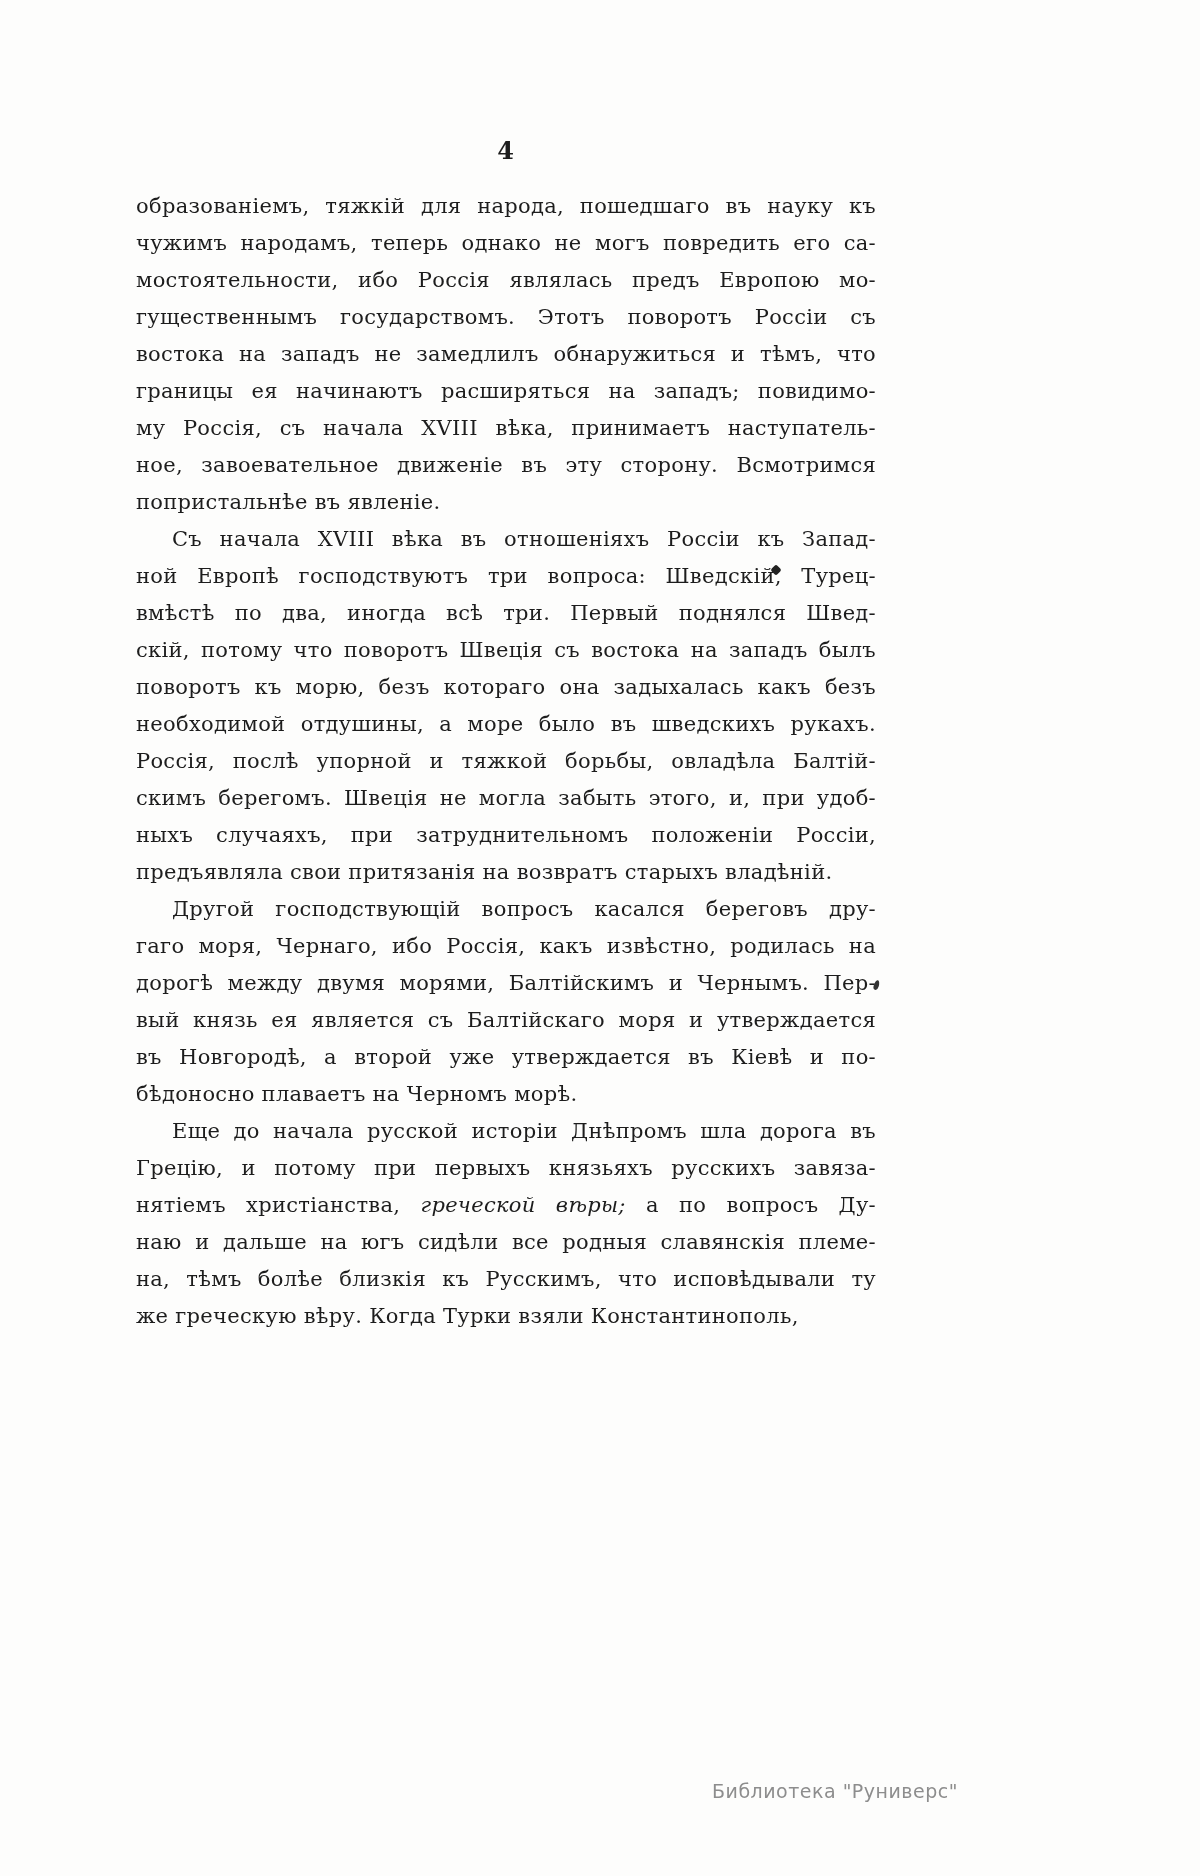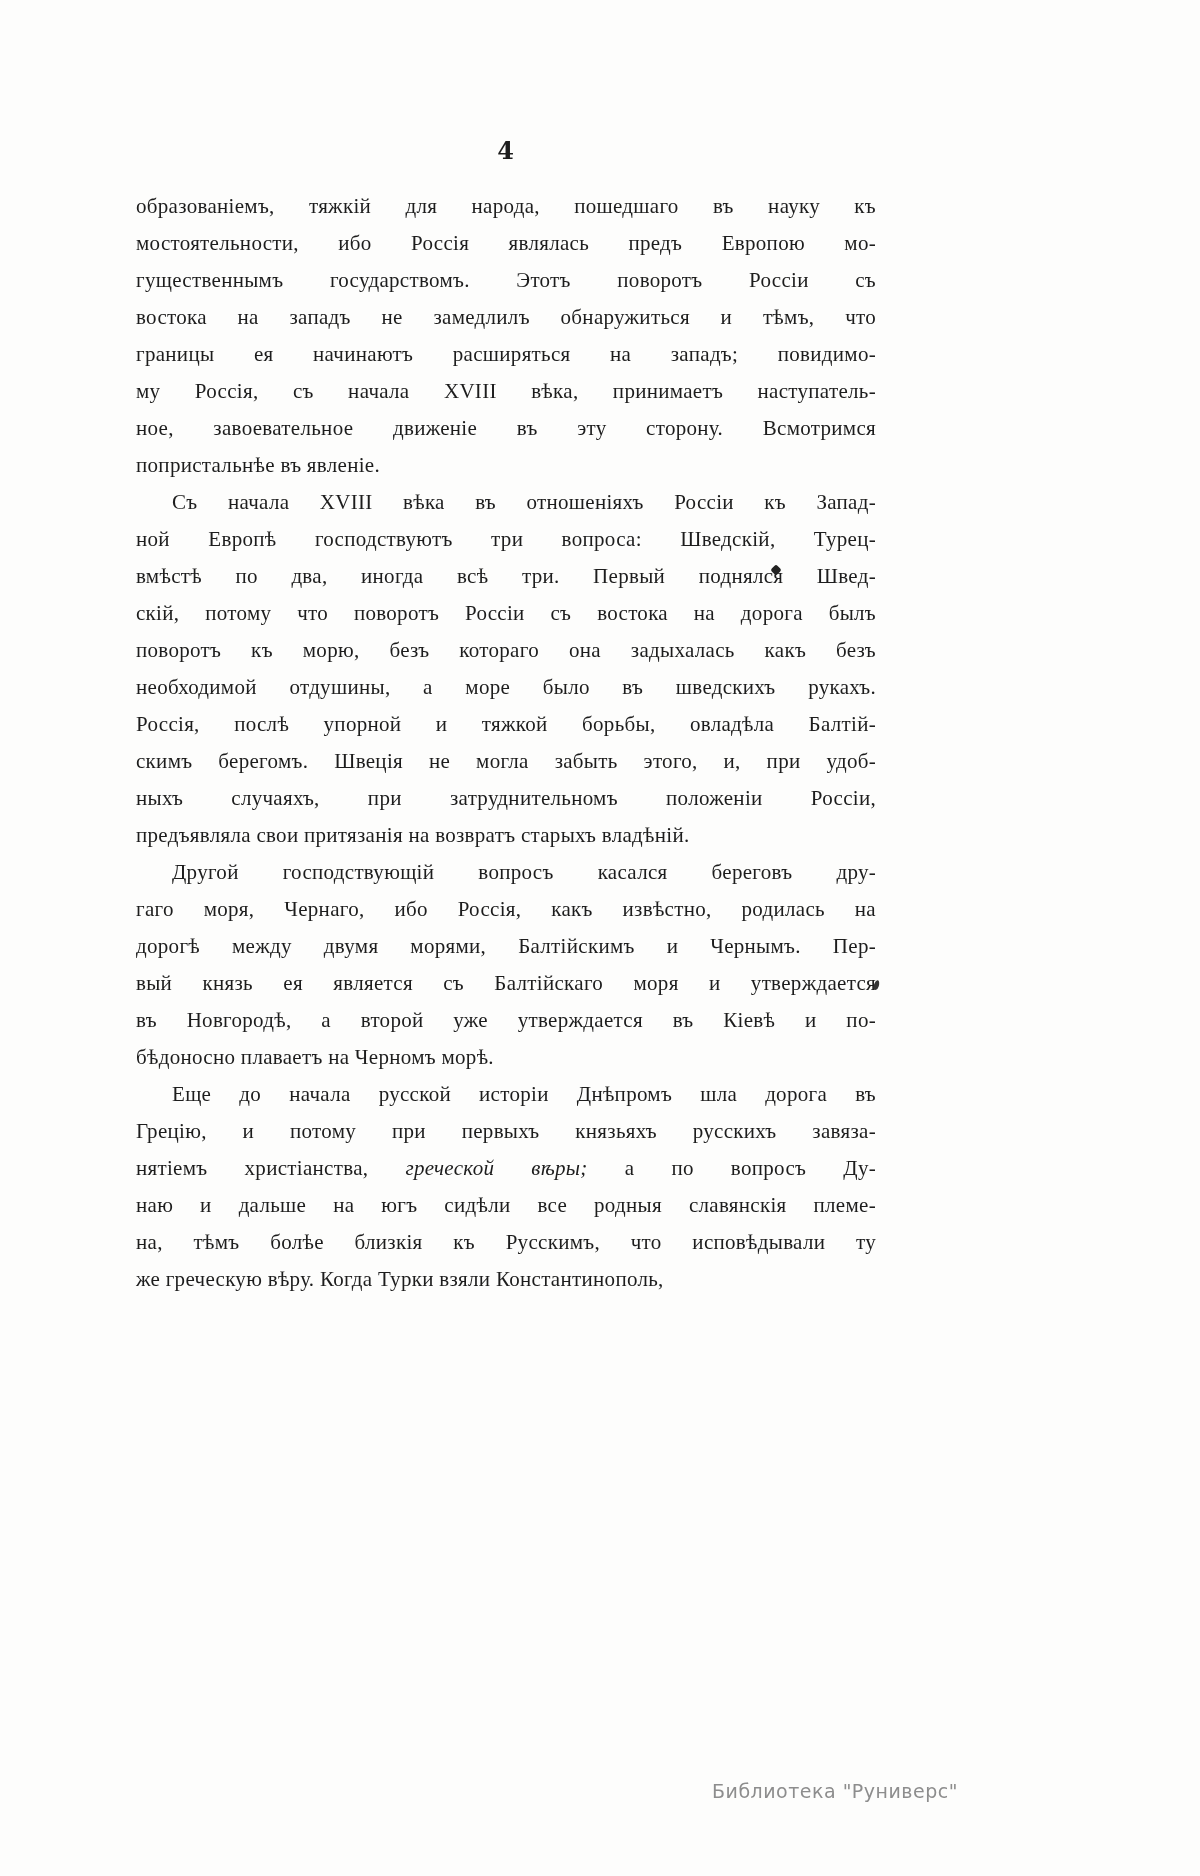--- a/index.html
+++ b/index.html
@@ -29,21 +29,21 @@
   }
   .text-block {
     position: absolute;
     top: 188px;
     left: 136px;
     width: 740px;
     font-size: 21px;
     line-height: 37px;
     letter-spacing: 0.3px;
   }
-  .paragraph { margin: 0; font-family: Liberation Serif, serif; }
+  .paragraph { margin: 0; }
   .line {
     text-align: justify;
     text-align-last: justify;
   }
   .line.last {
     text-align-last: left;
   }
   .paragraph.indent .line:first-child {
     text-indent: 36px;
   }
@@ -80,33 +80,34 @@
 </style>
 </head>
 <body>
 
 <div class="page">
   <div class="page-number">4</div>
 
   <div class="text-block">
       <div class="paragraph">
         <div class="line"><span>образованіемъ, тяжкій для народа, пошедшаго въ науку къ</span></div>
+        <div class="line"><span>чужимъ народамъ, теперь однако не могъ повредить его са-</span></div>
         <div class="line"><span>мостоятельности, ибо Россія являлась предъ Европою мо-</span></div>
         <div class="line"><span>гущественнымъ государствомъ. Этотъ поворотъ Россіи съ</span></div>
         <div class="line"><span>востока на западъ не замедлилъ обнаружиться и тѣмъ, что</span></div>
         <div class="line"><span>границы ея начинаютъ расширяться на западъ; повидимо-</span></div>
         <div class="line"><span>му Россія, съ начала XVIII вѣка, принимаетъ наступатель-</span></div>
         <div class="line"><span>ное, завоевательное движеніе въ эту сторону. Всмотримся</span></div>
         <div class="line last"><span>попристальнѣе въ явленіе.</span></div>
       </div>
       <div class="paragraph indent">
         <div class="line"><span>Съ начала XVIII вѣка въ отношеніяхъ Россіи къ Запад-</span></div>
         <div class="line"><span>ной Европѣ господствуютъ три вопроса: Шведскій, Турец-</span></div>
         <div class="line"><span>вмѣстѣ по два, иногда всѣ три. Первый поднялся Швед-</span></div>
-        <div class="line"><span>скій, потому что поворотъ Россіи съ востока на дорога былъ</span></div>
+        <div class="line"><span>скій, потому что поворотъ Швеція съ востока на западъ былъ</span></div>
         <div class="line"><span>поворотъ къ морю, безъ котораго она задыхалась какъ безъ</span></div>
         <div class="line"><span>необходимой отдушины, а море было въ шведскихъ рукахъ.</span></div>
         <div class="line"><span>Россія, послѣ упорной и тяжкой борьбы, овладѣла Балтій-</span></div>
         <div class="line"><span>скимъ берегомъ. Швеція не могла забыть этого, и, при удоб-</span></div>
         <div class="line"><span>ныхъ случаяхъ, при затруднительномъ положеніи Россіи,</span></div>
         <div class="line last"><span>предъявляла свои притязанія на возвратъ старыхъ владѣній.</span></div>
       </div>
       <div class="paragraph indent">
         <div class="line"><span>Другой господствующій вопросъ касался береговъ дру-</span></div>
         <div class="line"><span>гаго моря, Чернаго, ибо Россія, какъ извѣстно, родилась на</span></div>

